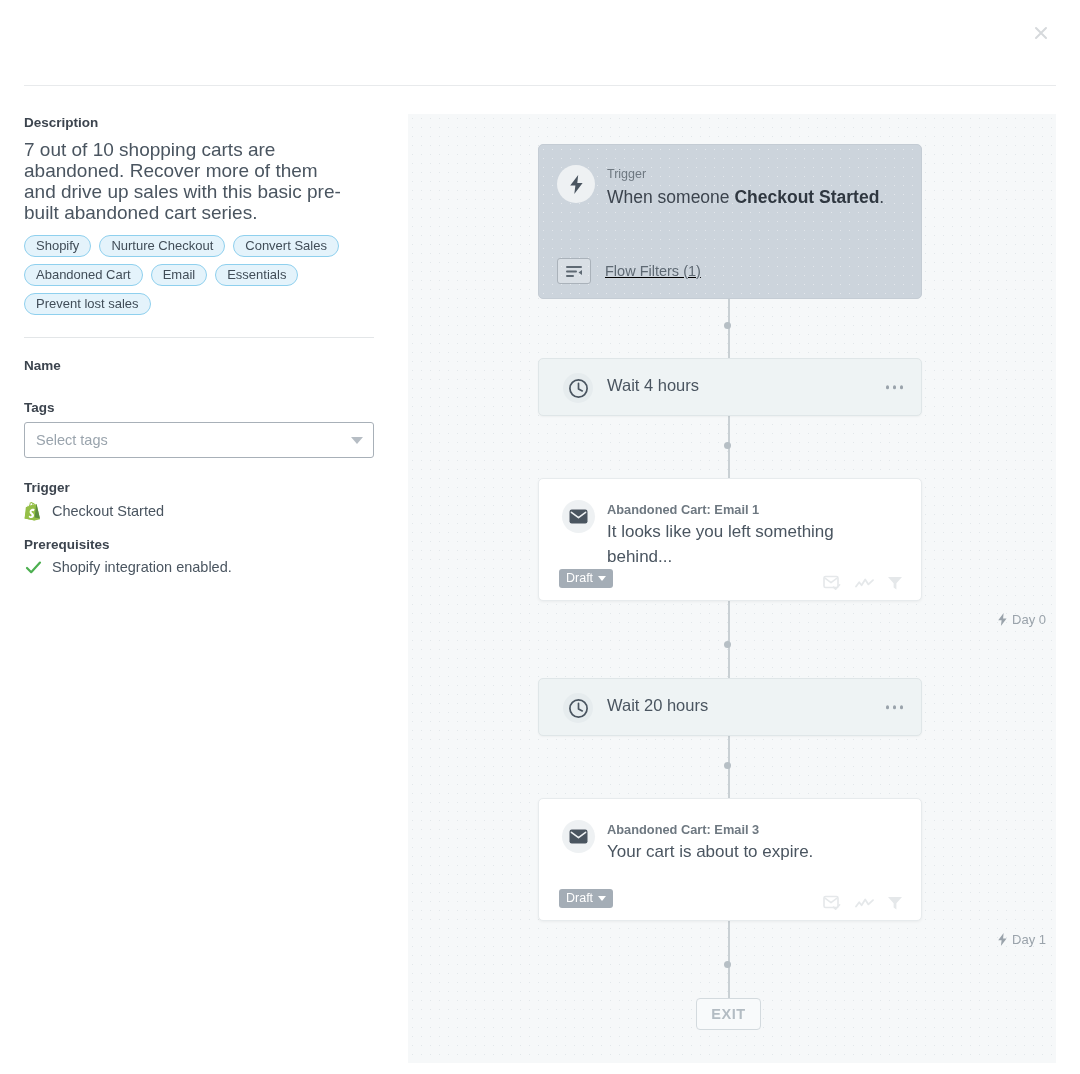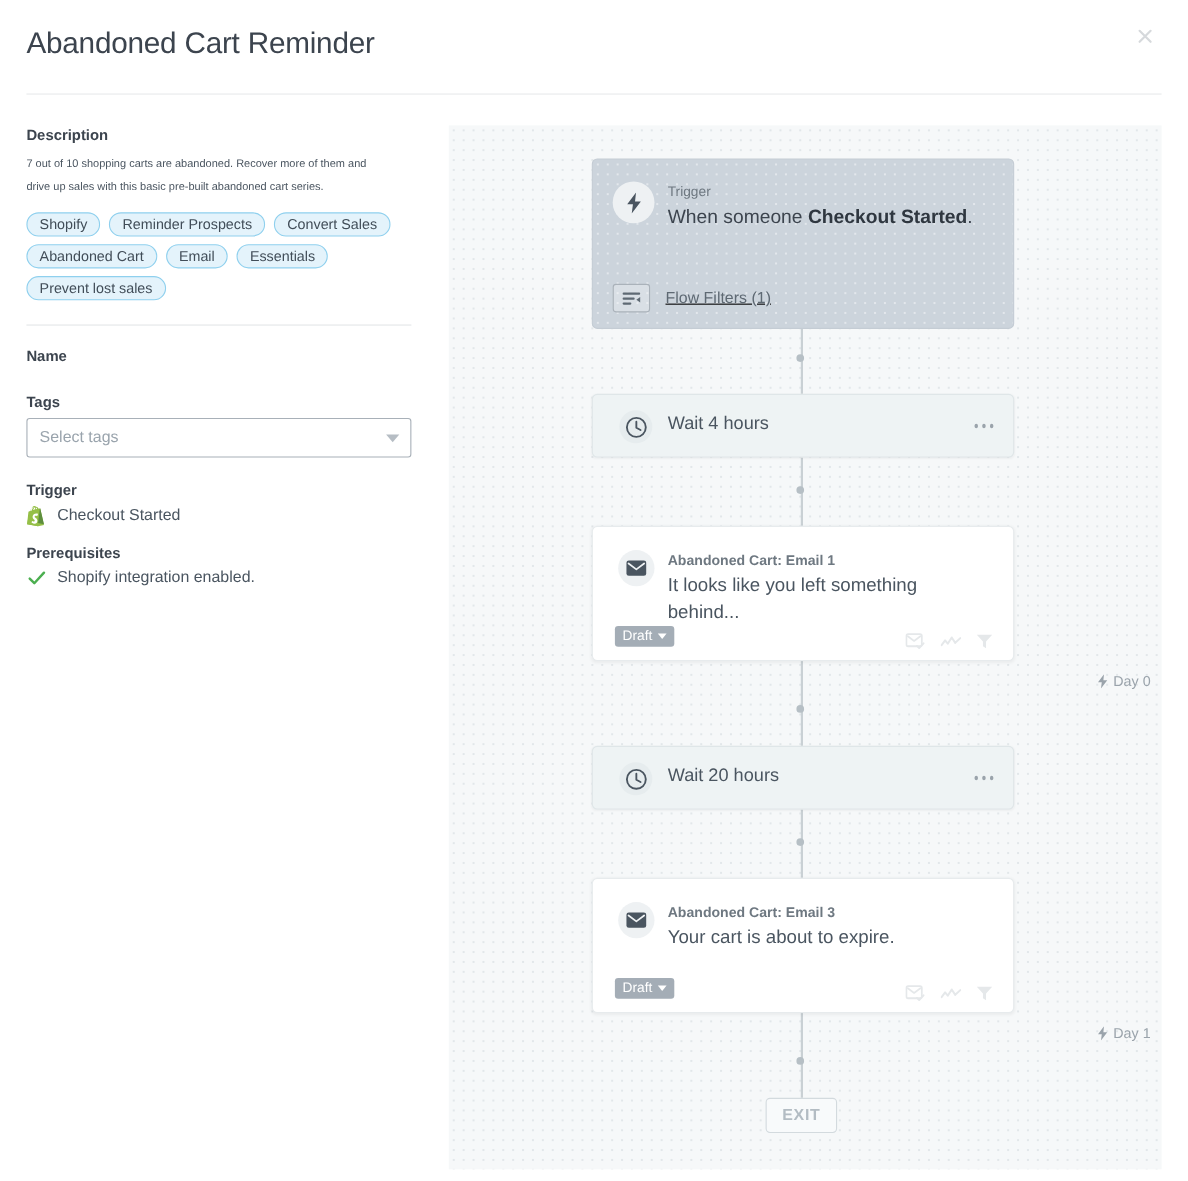--- a/index.html
+++ b/index.html
@@ -30,21 +30,21 @@
     background: #e8eaec;
   }
 
   
   .left-panel { position: absolute; left: 24px; top: 114px; width: 352px; }
 
   .section-label {
     font-size: 13.5px; font-weight: 700; color: #3c444e; margin: 0 0 6px 0; line-height: 1.4;
   }
   .desc-text {
-    font-size: 10px; color: #4a5560; line-height: 21px; margin: 0 0 12px 0;
+    font-size: 19px; color: #4a5560; line-height: 21px; margin: 0 0 12px 0;
     width: 330px;
   }
 
   .tag-list { display: flex; flex-wrap: wrap; gap: 7px 8px; width: 340px; margin-bottom: 4px; }
   .tag {
     display: inline-flex; align-items: center; justify-content: center;
     height: 22px; padding: 0 11px;
     border: 1px solid #8fd0ee; border-radius: 12px;
     background: #e4f3fb; color: #414d58; font-size: 13px; line-height: 1;
     white-space: nowrap; cursor: pointer;
@@ -199,37 +199,36 @@
     display: flex; align-items: center; justify-content: center;
   }
   .exit-text { font-size: 14.5px; font-weight: 700; color: #b3bcc3; letter-spacing: 0.6px; }
 </style>
 </head>
 <body>
 
 <div class="page">
 
   <div class="header">
-    <div class="page-title">Abandoned Cart Reminder</div>
     <div class="close-btn">
       <svg width="18" height="18" viewBox="0 0 18 18" aria-hidden="true">
         <path d="M4 4 L14 14 M14 4 L4 14" stroke="#d6d9dc" stroke-width="2" stroke-linecap="round" fill="none"></path>
       </svg>
     </div>
     <div class="header-divider"></div>
   </div>
 
   <div class="left-panel">
 
     <div class="section-label">Description</div>
     <p class="desc-text">7 out of 10 shopping carts are abandoned. Recover more of them and drive up sales with this basic pre-built abandoned cart series.</p>
 
     <div class="tag-list">
       <span class="tag">Shopify</span>
-      <span class="tag">Reminder Prospects</span>
+      <span class="tag">Nurture Checkout</span>
       <span class="tag">Convert Sales</span>
       <span class="tag">Abandoned Cart</span>
       <span class="tag">Email</span>
       <span class="tag">Essentials</span>
       <span class="tag">Prevent lost sales</span>
     </div>
 
     <div class="panel-divider"></div>
 
     <div class="field-label">Name</div>

